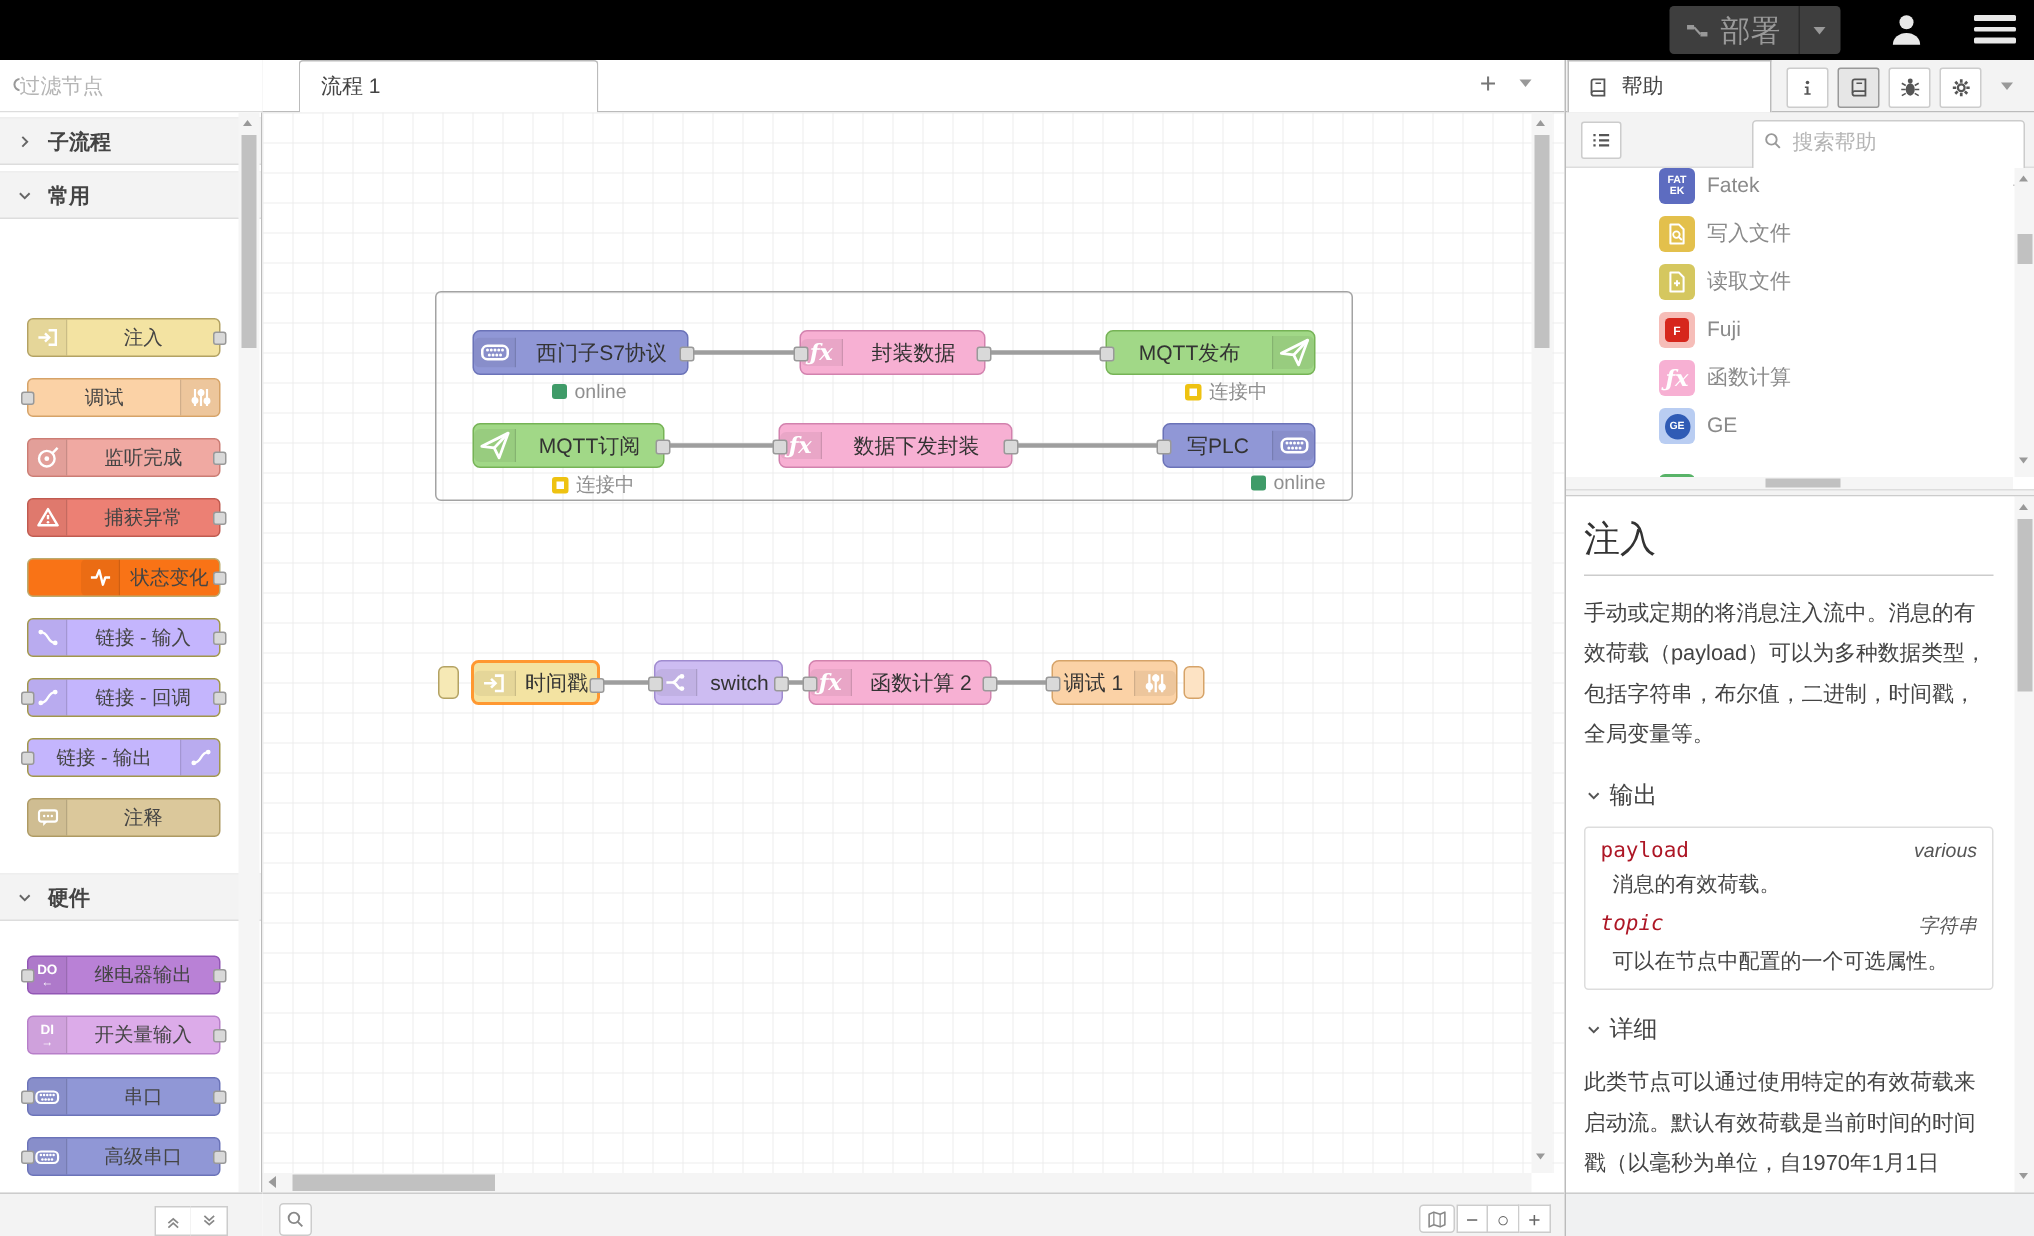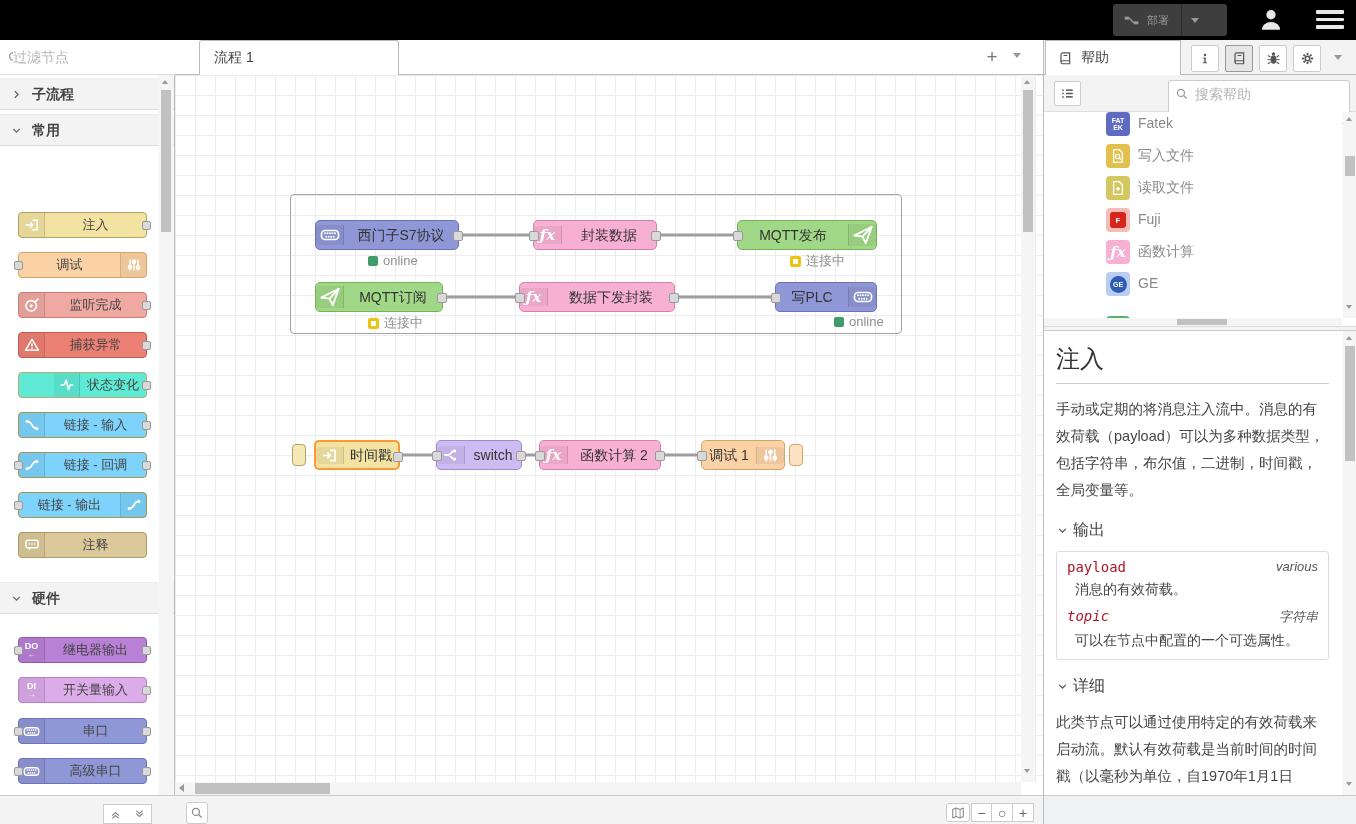--- a/index.html
+++ b/index.html
@@ -4,21 +4,21 @@
 <style>
   * { margin:0; padding:0; box-sizing:border-box; }
   html,body { background:#888; }
   #app { position:relative; width:1356px; height:824px; overflow:hidden; background:#fff;
          font-family:"Liberation Sans","DejaVu Sans",sans-serif; font-size:14px; color:#444; }
 
   
   .header { position:absolute; left:0; top:0; width:1356px; height:40px; background:#000; }
   .deploy-btn { position:absolute; left:1113px; top:4px; width:114px; height:32px; background:#3e3e3e;
                 border-radius:3px; display:flex; align-items:center; color:#999; cursor:pointer; }
-  .deploy-btn .lbl { font-size:11px; margin-left:7px; }
+  .deploy-btn .lbl { font-size:20px; margin-left:7px; }
   .deploy-sep { width:1px; height:32px; background:#2a2a2a; margin-left:12px; }
   .deploy-caret { margin-left:9px; }
   .ic { display:inline-block; }
   .ic16 { width:17px; height:17px; margin-left:10px; }
   .person-btn { position:absolute; left:1258px; top:7px; width:26px; height:26px; color:#e8e8e8; cursor:pointer; }
   .menu-btn { position:absolute; left:1316px; top:10px; width:28px; height:20px; cursor:pointer; }
   .menu-btn i { display:block; height:3.5px; background:#e8e8e8; margin-bottom:4px; border-radius:1px; }
 
   
   .tri { width:0; height:0; border-style:solid; display:inline-block; }
@@ -146,22 +146,22 @@
   .prop-name.it { font-style:italic; }
   .prop-type { float:right; font-style:italic; font-size:13px; color:#555; }
   .prop-desc { padding:1px 10px 6px 18px; font-size:14px; color:#444; line-height:22px; }
   .sb-footer { position:absolute; left:0; top:755px; width:313px; height:29px; background:#f0f1f2; border-top:1px solid #ccc; }
 
   
   .c-inject  { background:#f3e3a2; border-color:#b3a263; }
   .c-debug   { background:#fbd2a6; border-color:#d6a368; }
   .c-complete{ background:#f0a9a2; border-color:#cb7d74; }
   .c-catch   { background:#ec8074; border-color:#c05b50; }
-  .c-status  { background:#5eead4; border-color:#bcab6e;padding-left:35px; }
-  .c-link    { background:#7dd3fc; border-color:#a2974a; }
+  .c-status  { background:#f97316; border-color:#bcab6e;padding-left:35px; }
+  .c-link    { background:#c4b5fd; border-color:#a2974a; }
   .c-comment { background:#dbc89b; border-color:#ae9a63; }
   .c-do      { background:#b981d6; border-color:#9257b5; }
   .c-di      { background:#dcabe9; border-color:#b77fc9; }
   .c-serial  { background:#9097d6; border-color:#6b73b8; }
   .c-func    { background:#f7b0d3; border-color:#d282ae; }
   .c-mqtt    { background:#a1d887; border-color:#76b356; }
   .c-switch  { background:#cdbcf2; border-color:#a08bd0; }
   .io-txt { font-size:9px; font-weight:bold; line-height:8px; text-align:center; }
   .io-txt small { font-size:8px; font-weight:normal; }
 </style>

